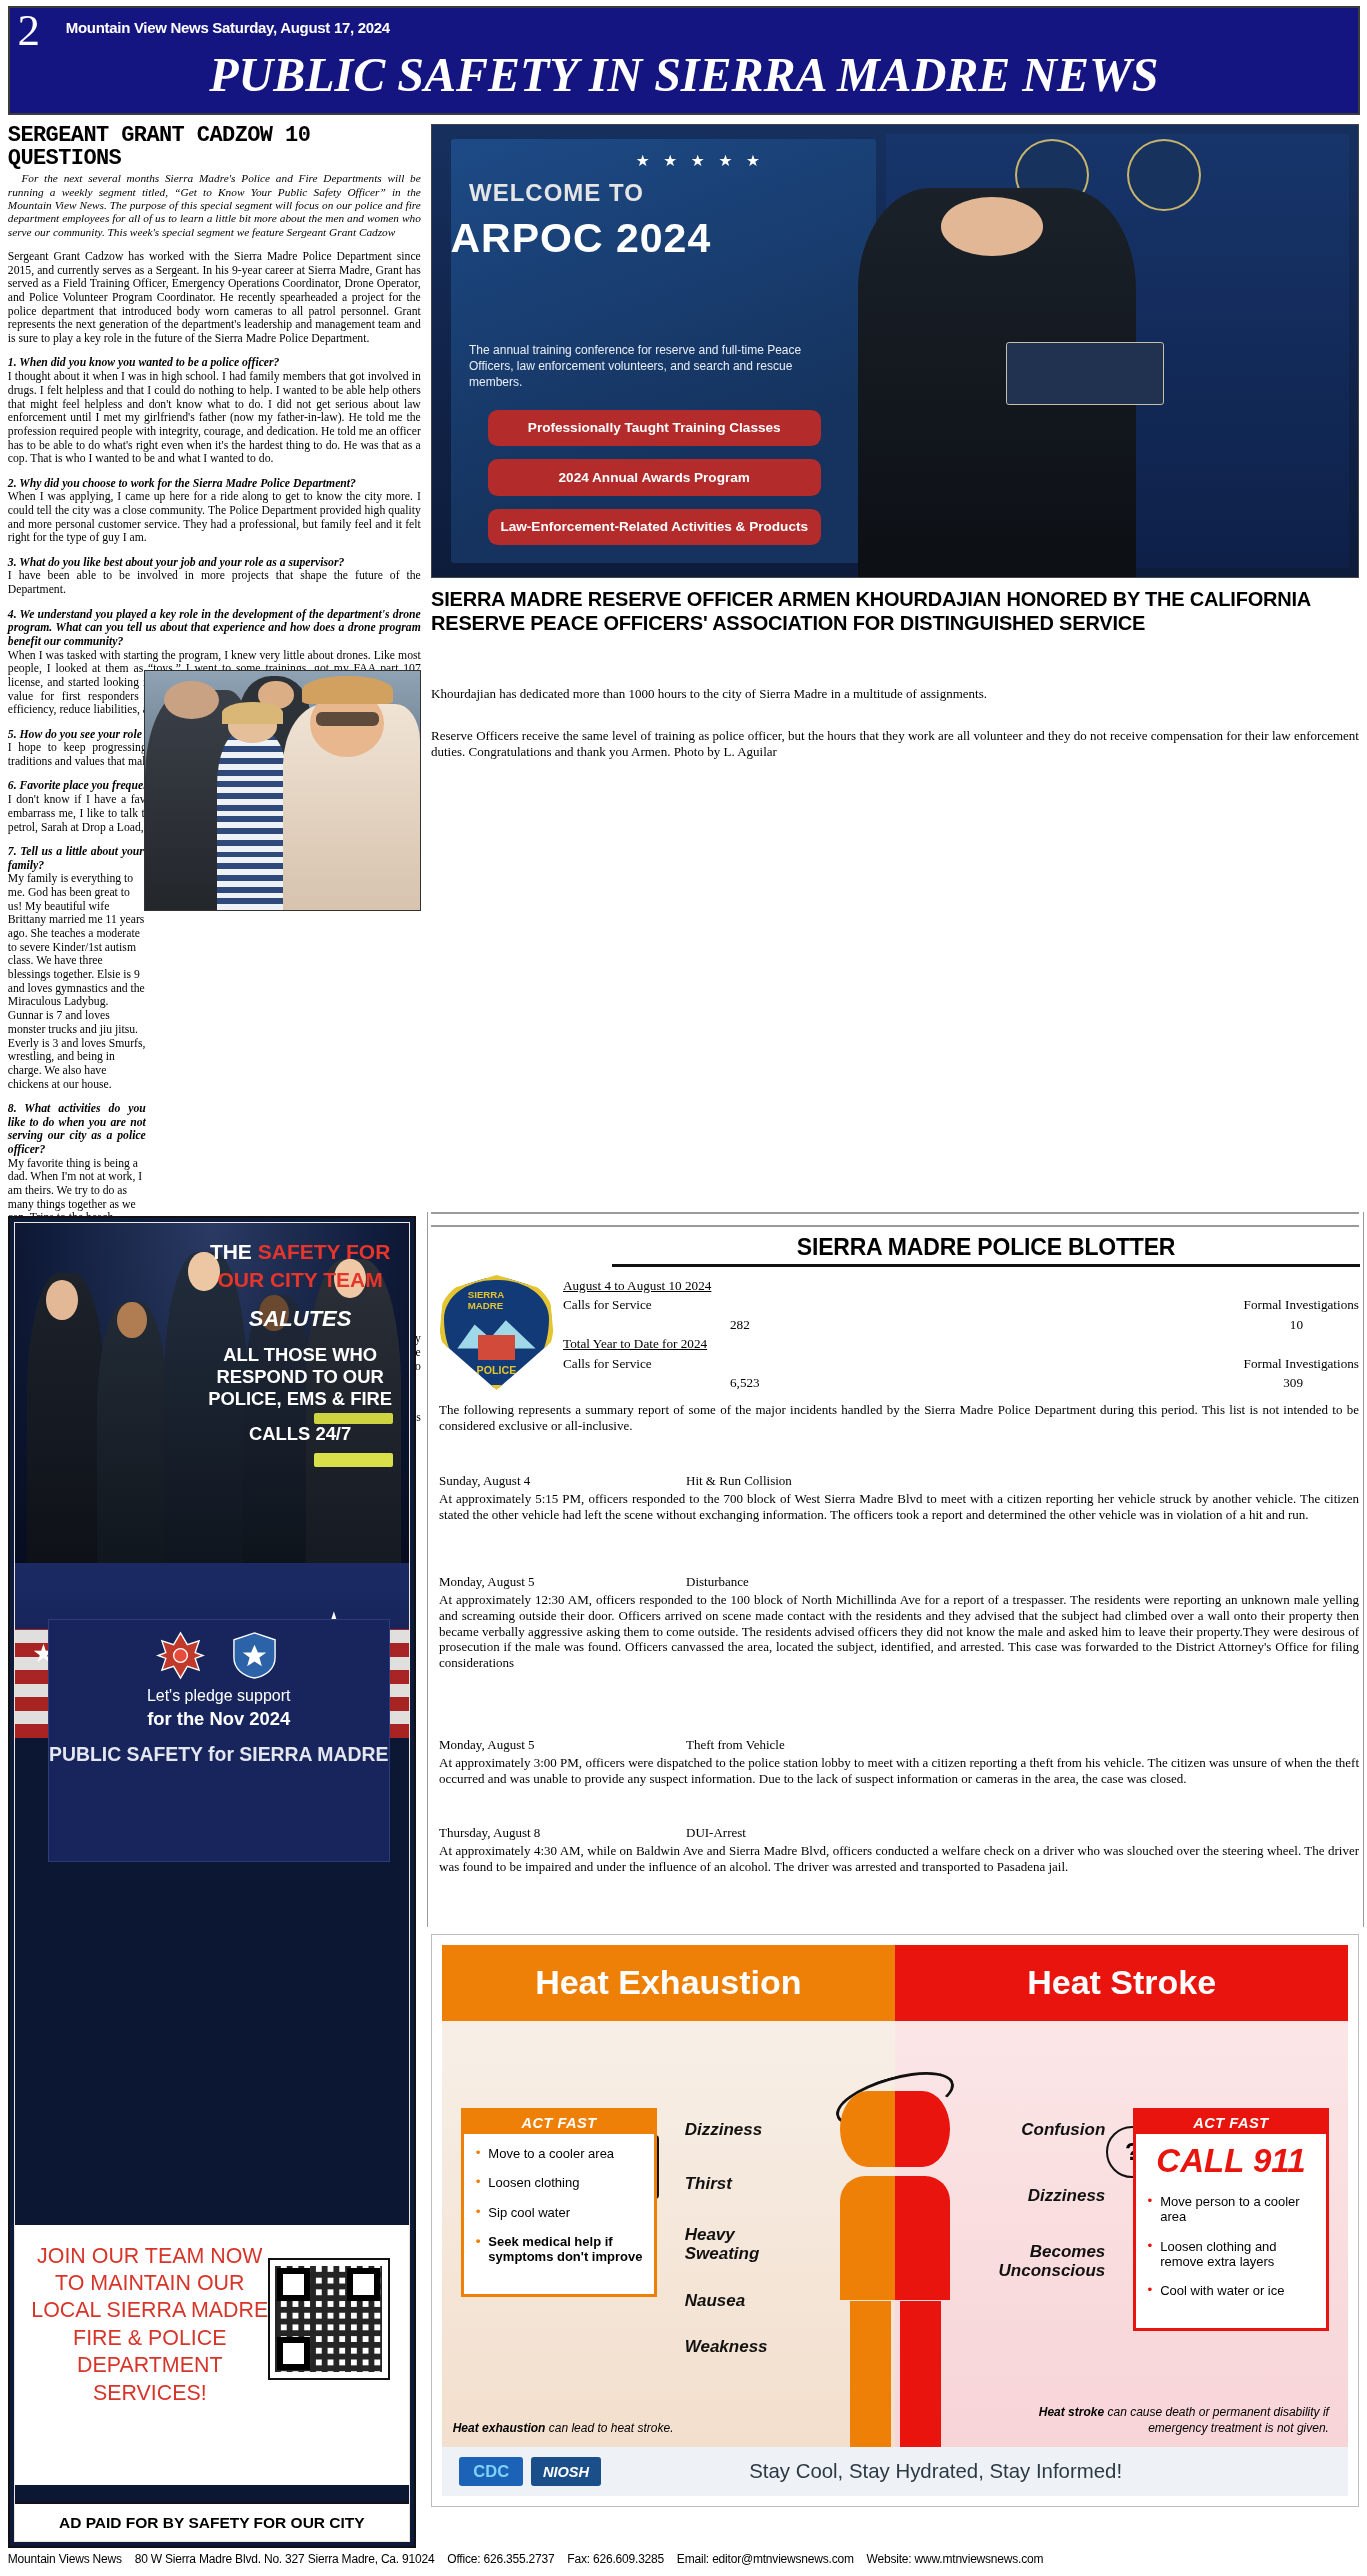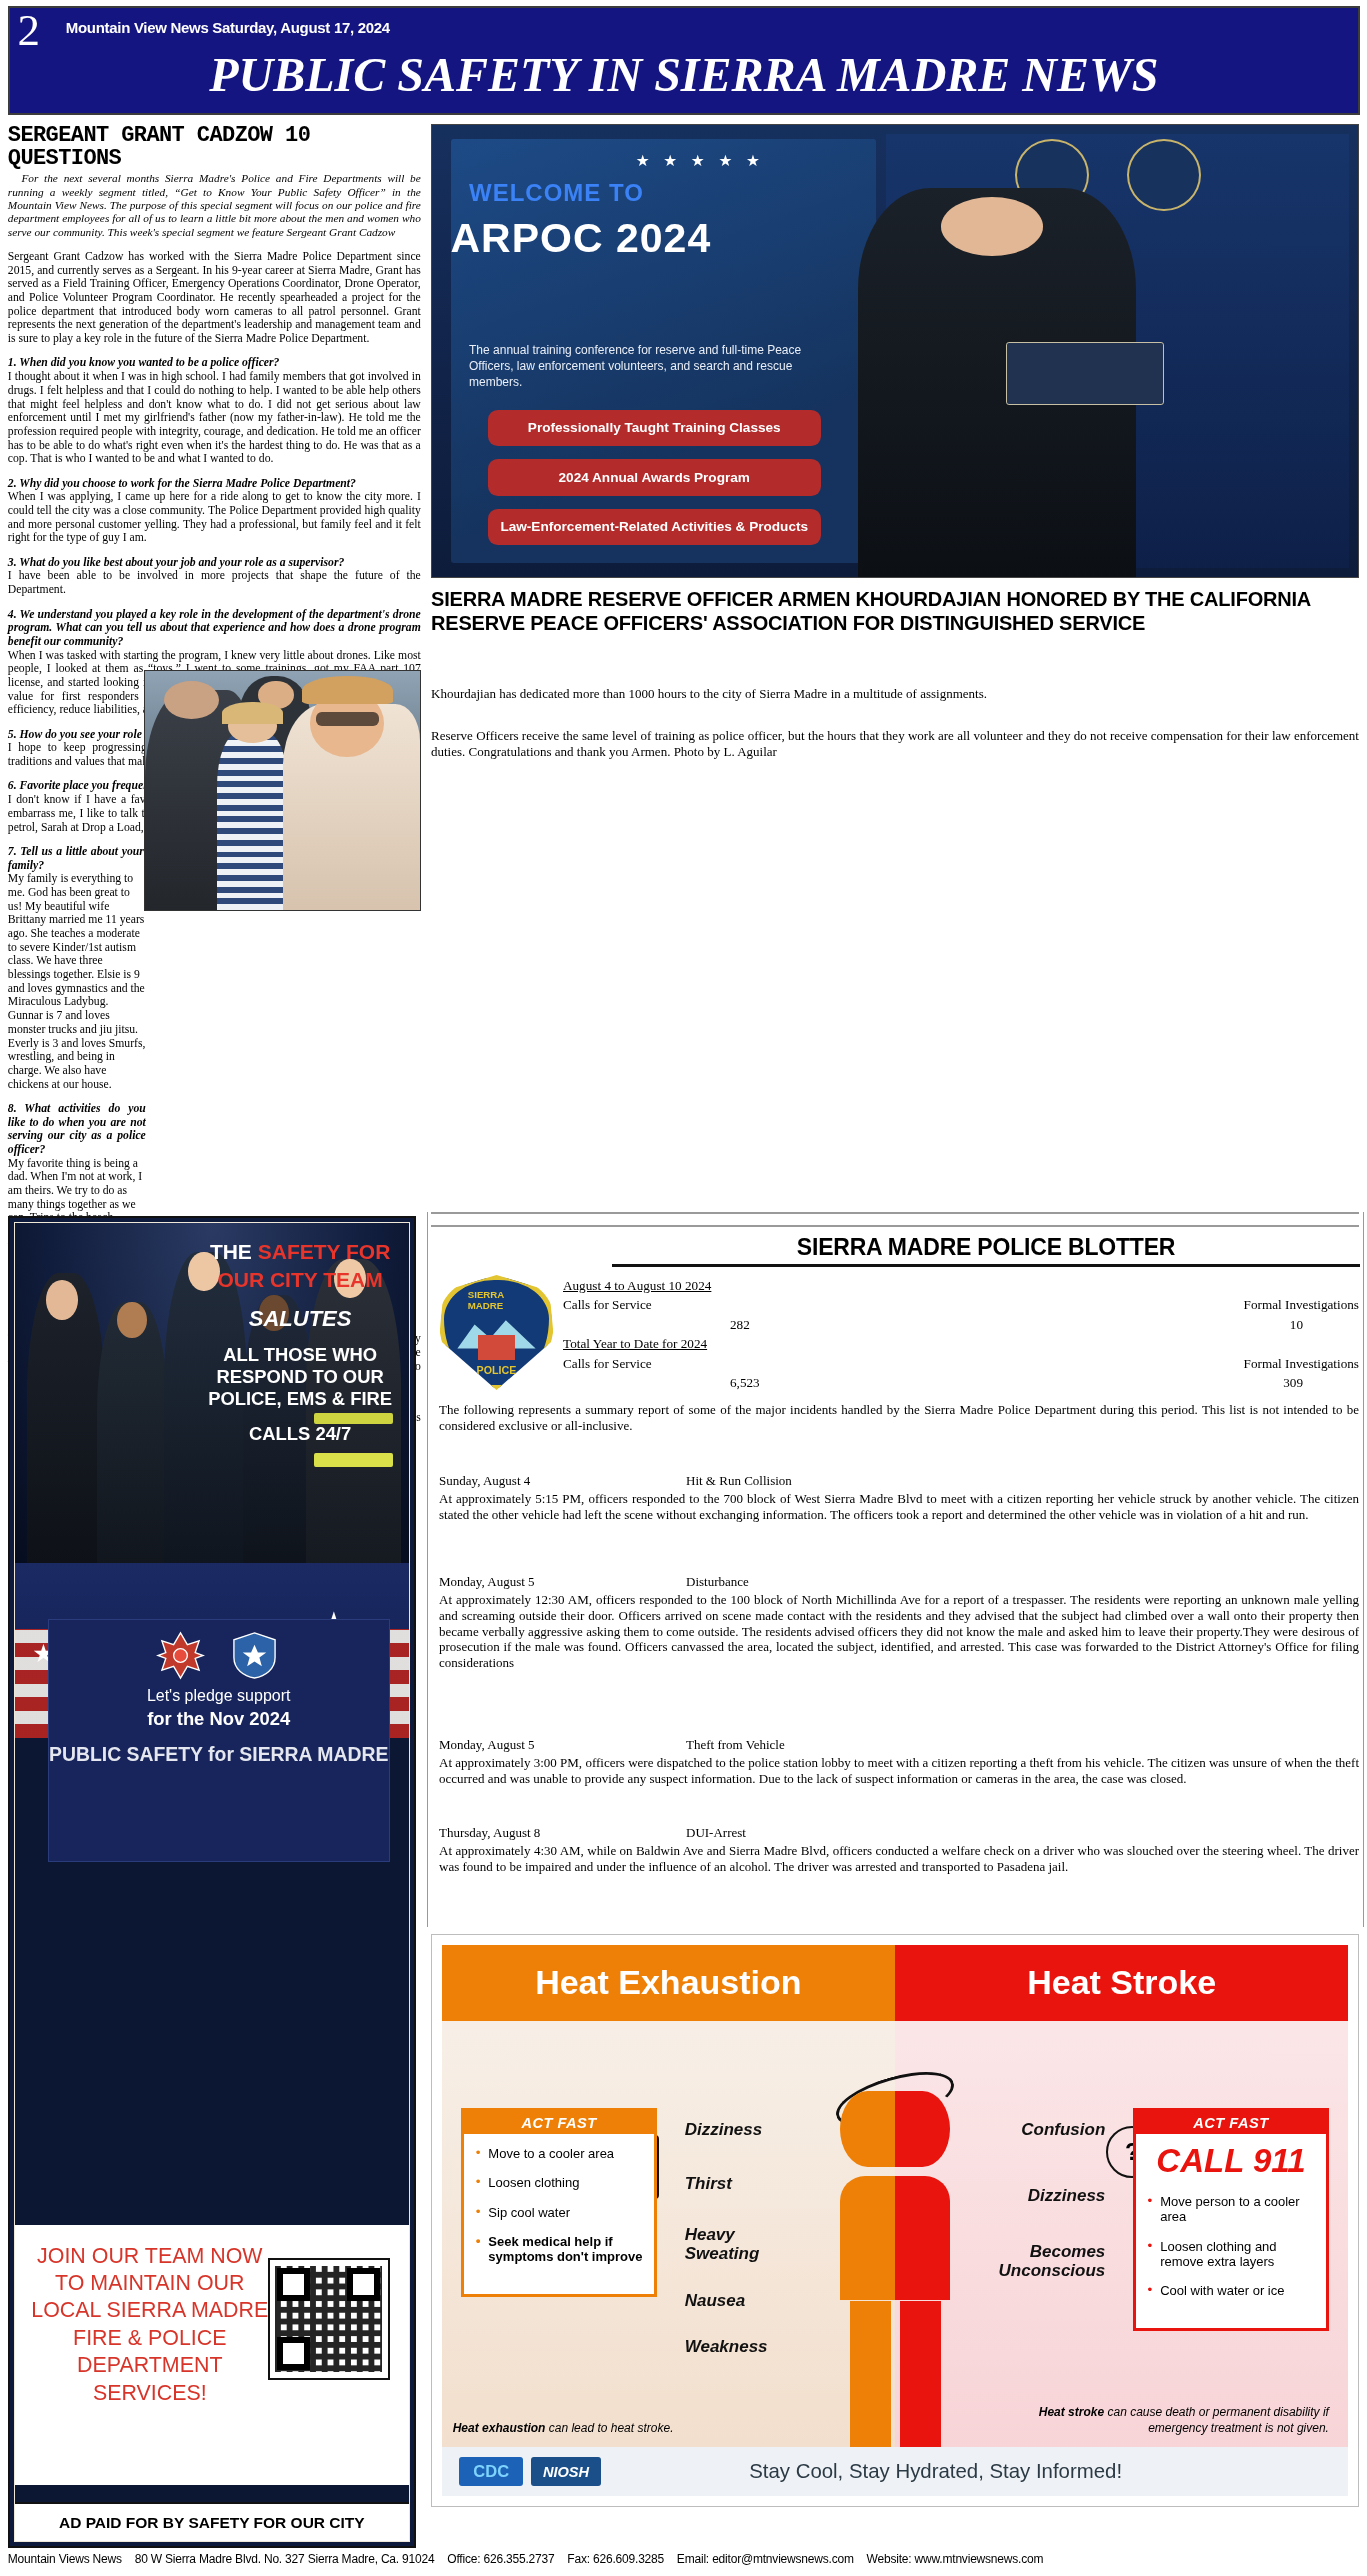--- a/index.html
+++ b/index.html
@@ -197,21 +197,21 @@
   }
   .ar-bg { position:absolute; inset:0;
     background:linear-gradient(180deg,#16305e 0%,#112349 55%,#0d1c3a 100%);}
   .ar-banner-l {
     position:absolute; left:2%; top:3%; width:46%; height:94%;
     background:linear-gradient(160deg,#1d4a86 0%,#15335e 70%);
     border-radius:2.9px;
   }
   .ar-welcome {
     position:absolute; left:4%; top:12%; width:42%;
-    color:#3b82f6; font-family:"Liberation Sans", sans-serif; font-weight:bold;
+    color:#e5e5e5; font-family:"Liberation Sans", sans-serif; font-weight:bold;
     font-size:24px; letter-spacing:1px;
   }
   .ar-title {
     position:absolute; left:2%; top:20%; width:48%;
     color:#fff; font-family:"Liberation Sans", sans-serif; font-weight:bold;
     font-size:41px; letter-spacing:1px;
   }
   .ar-stars { position:absolute; left:22%; top:6%; color:#fff; font-size:15.5px; letter-spacing:4.9px;}
   .ar-para {
     position:absolute; left:4%; top:48%; width:40%;
@@ -390,21 +390,21 @@
 
   <div class="left-col">
     <div class="headline">SERGEANT GRANT CADZOW 10 QUESTIONS</div>
     <div class="intro">For the next several months Sierra Madre's Police and Fire Departments will be running a weekly segment titled, “Get to Know Your Public Safety Officer” in the Mountain View News. The purpose of this special segment will focus on our police and fire department employees for all of us to learn a little bit more about the men and women who serve our community. This week's special segment we feature Sergeant Grant Cadzow</div>
     <div class="body-p">Sergeant Grant Cadzow has worked with the Sierra Madre Police Department since 2015, and currently serves as a Sergeant. In his 9-year career at Sierra Madre, Grant has served as a Field Training Officer, Emergency Operations Coordinator, Drone Operator, and Police Volunteer Program Coordinator. He recently spearheaded a project for the police department that introduced body worn cameras to all patrol personnel. Grant represents the next generation of the department's leadership and management team and is sure to play a key role in the future of the Sierra Madre Police Department.</div>
 
     <div class="q">1.  When did you know you wanted to be a police officer?</div>
     <div class="a">I thought about it when I was in high school. I had family members that got involved in drugs. I felt helpless and that I could do nothing to help. I wanted to be able help others that might feel helpless and don't know what to do. I did not get serious about law enforcement until I met my girlfriend's father (now my father-in-law). He told me the profession required people with integrity, courage, and dedication. He told me an officer has to be able to do what's right even when it's the hardest thing to do. He was that as a cop. That is who I wanted to be and what I wanted to do.</div>
 
     <div class="q">2.  Why did you choose to work for the Sierra Madre Police Department?</div>
-    <div class="a">When I was applying, I came up here for a ride along to get to know the city more. I could tell the city was a close community. The Police Department provided high quality and more personal customer yelling. They had a professional, but family feel and it felt right for the type of guy I am.</div>
+    <div class="a">When I was applying, I came up here for a ride along to get to know the city more. I could tell the city was a close community. The Police Department provided high quality and more personal customer service. They had a professional, but family feel and it felt right for the type of guy I am.</div>
 
     <div class="q">3.  What do you like best about your job and your role as a supervisor?</div>
     <div class="a">I have been able to be involved in more projects that shape the future of the Department.</div>
 
     <div class="q">4.  We understand you played a key role in the development of the department's drone program. What can you tell us about that experience and how does a drone program benefit our community?</div>
     <div class="a">When I was tasked with starting the program, I knew very little about drones. Like most people, I looked at them as “toys.” I went to some trainings, got my FAA part 107 license, and started looking into first responder drone use. It was very easy to see the value for first responders using these devices. They will enhance performance, efficiency, reduce liabilities, and enhance safety for police and citizens.</div>
 
     <div class="q">5.  How do you see your role in Police Department moving forward?</div>
     <div class="a">I hope to keep progressing the services of the Department while preserving the traditions and values that make the City and Department so unique and special.</div>
 

